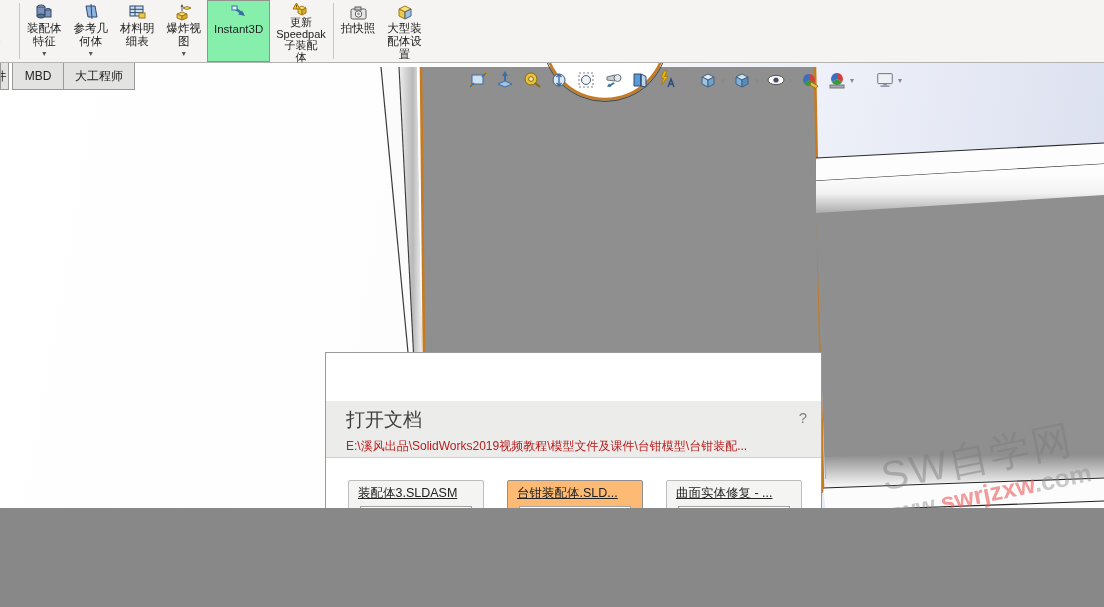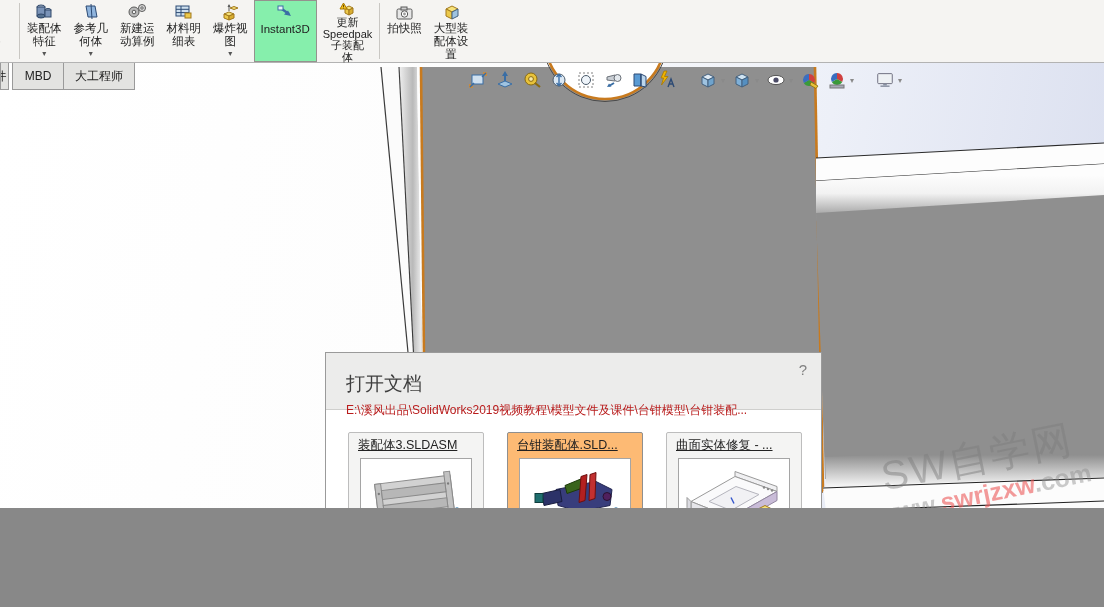--- a/index.html
+++ b/index.html
@@ -47,21 +47,21 @@
   .watermark{position:absolute;left:848px;top:372px;width:264px;z-index:2;
     transform:rotate(-11.5deg);text-align:center;pointer-events:none;}
   .wm1{font-size:40px;letter-spacing:2px;color:rgba(125,125,125,0.48);line-height:44px;}
   .wm2{font-size:25px;font-weight:bold;color:rgba(140,140,140,0.45);line-height:30px;}
   .wm2 .red{color:rgba(236,92,92,0.62);}
 
   
   .dialog{position:absolute;left:325px;top:352px;width:497px;height:237px;z-index:5;
     background:#fff;border:1px solid #9a9a9a;}
   .dlg-head{position:relative;height:57px;background:#ececeb;border-bottom:1px solid #cfcfcd;
-    padding:18px 0 0 20px;}
+    padding:6px 0 0 20px;margin-top:48px;}
   .dlg-title{font-size:19px;color:#3f3f3f;}
   .dlg-path{font-size:12px;color:#b91c1c;margin-top:5px;white-space:nowrap;}
   .dlg-help{position:absolute;right:14px;top:8px;font-size:15px;color:#818181;cursor:default;}
   .dlg-body{display:flex;gap:23px;padding:22px 0 0 22px;}
   .card{position:relative;width:136px;height:133px;background:#f4f4f3;
     border:1px solid #bdbdbd;border-radius:2px;padding:3px 0 0;}
   .card.hot{background:#fdba74;border-color:#8f8f8f;}
   .card-label{font-size:12.5px;color:#222;padding:1px 9px 2px;white-space:nowrap;overflow:hidden;text-decoration:underline;}
   .thumb{position:relative;width:112px;height:87px;margin:2px auto 0;background:#fff;
     border:1px solid #a5a5a5;}
@@ -100,32 +100,20 @@
         <svg width="18" height="18" viewBox="0 0 18 18">
             <polygon points="4,3 13,3 15,14 6,14" fill="#8fb4dd" stroke="#2c4a74"></polygon>
             <line x1="9" y1="1" x2="10" y2="16" stroke="#2c4a74"></line>
           </svg>
       </span>
       <span class="bl">参考几</span>
       <span class="bl">何体</span>
       <span class="arrow">▾</span>
     </div>
 
-    <div class="btn">
-      <span class="ic">
-        <svg width="20" height="18" viewBox="0 0 20 18">
-            <circle cx="7" cy="9" r="5" fill="#b9b9b9" stroke="#5a5a5a"></circle>
-            <circle cx="7" cy="9" r="1.8" fill="#f0f0f0" stroke="#5a5a5a"></circle>
-            <circle cx="15" cy="5" r="3.5" fill="#d9d9d9" stroke="#5a5a5a"></circle>
-            <circle cx="15" cy="5" r="1.2" fill="#fff" stroke="#5a5a5a"></circle>
-          </svg>
-      </span>
-      <span class="bl">新建运</span>
-      <span class="bl">动算例</span>
-    </div>
 
     <div class="btn">
       <span class="ic">
         <svg width="19" height="18" viewBox="0 0 19 18">
             <rect x="2" y="3" width="13" height="10" fill="#cfe0ef" stroke="#2c4a74"></rect>
             <line x1="2" y1="6.3" x2="15" y2="6.3" stroke="#2c4a74"></line>
             <line x1="2" y1="9.6" x2="15" y2="9.6" stroke="#2c4a74"></line>
             <line x1="7" y1="3" x2="7" y2="13" stroke="#2c4a74"></line>
             <rect x="11" y="10" width="6" height="5" fill="#ecc94b" stroke="#a2791c"></rect>
           </svg>

